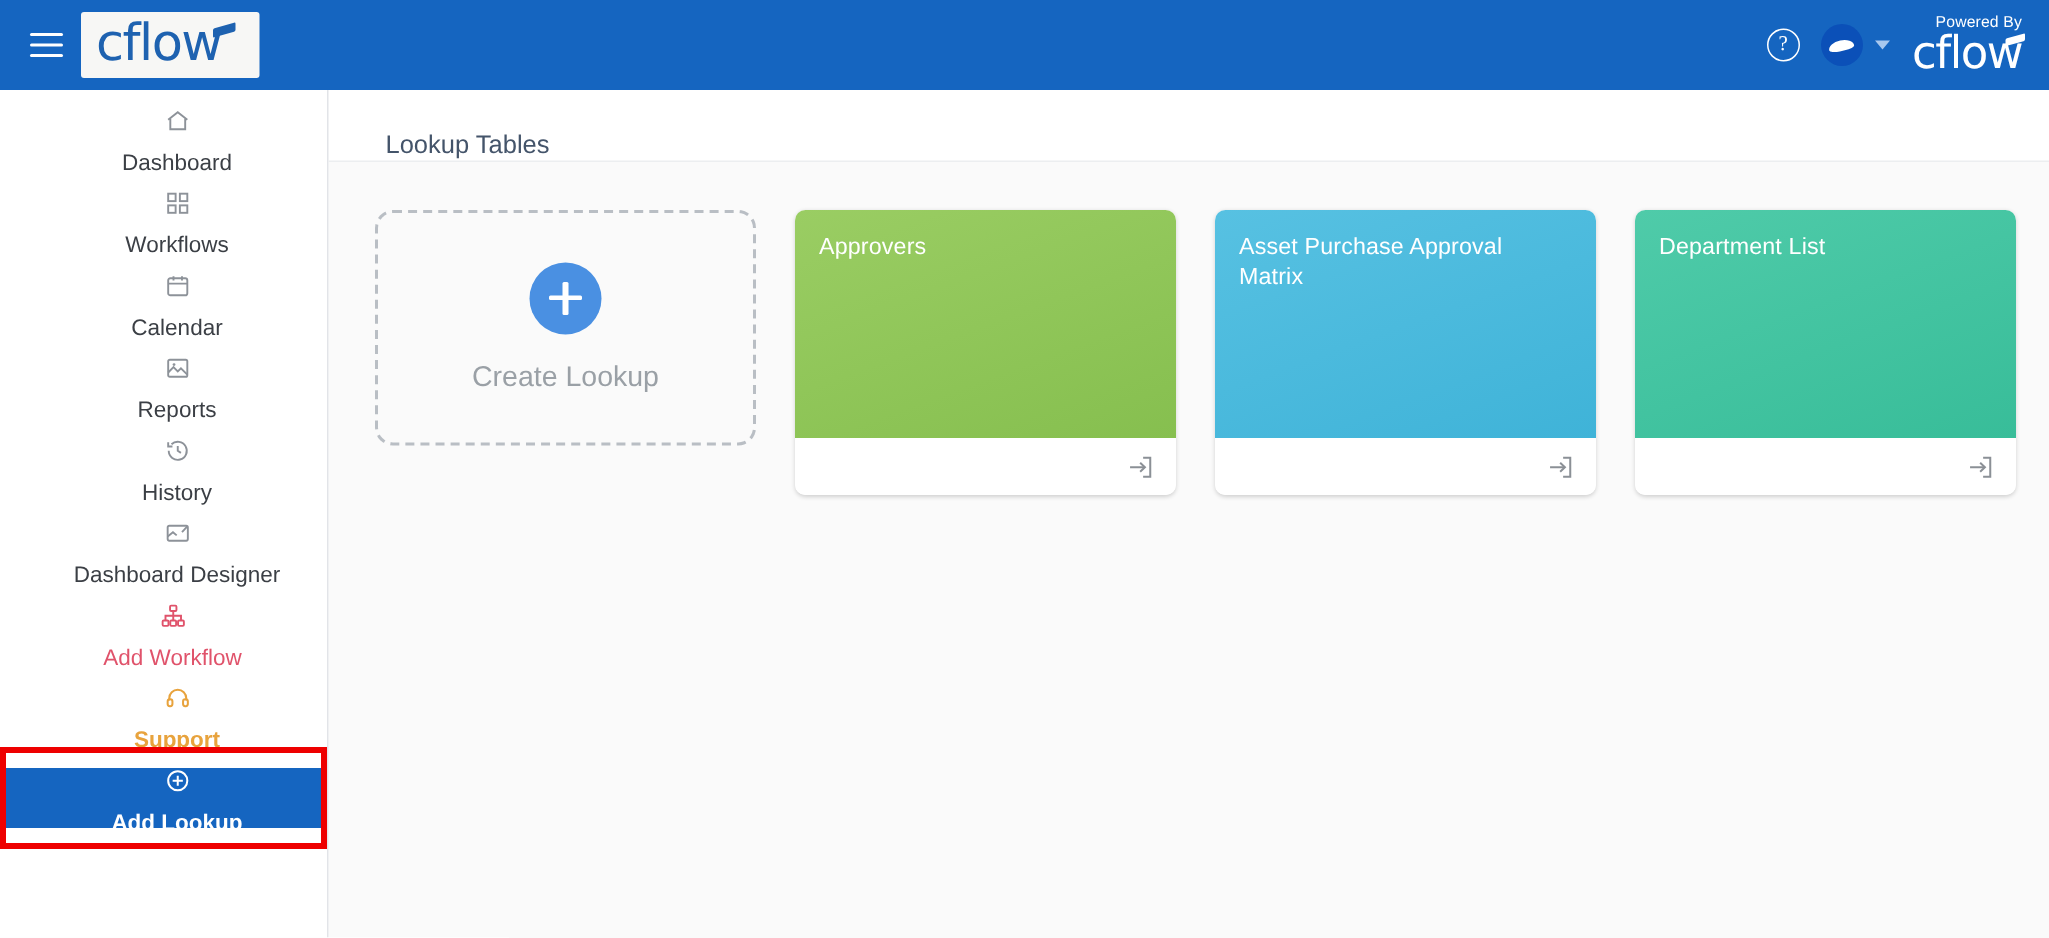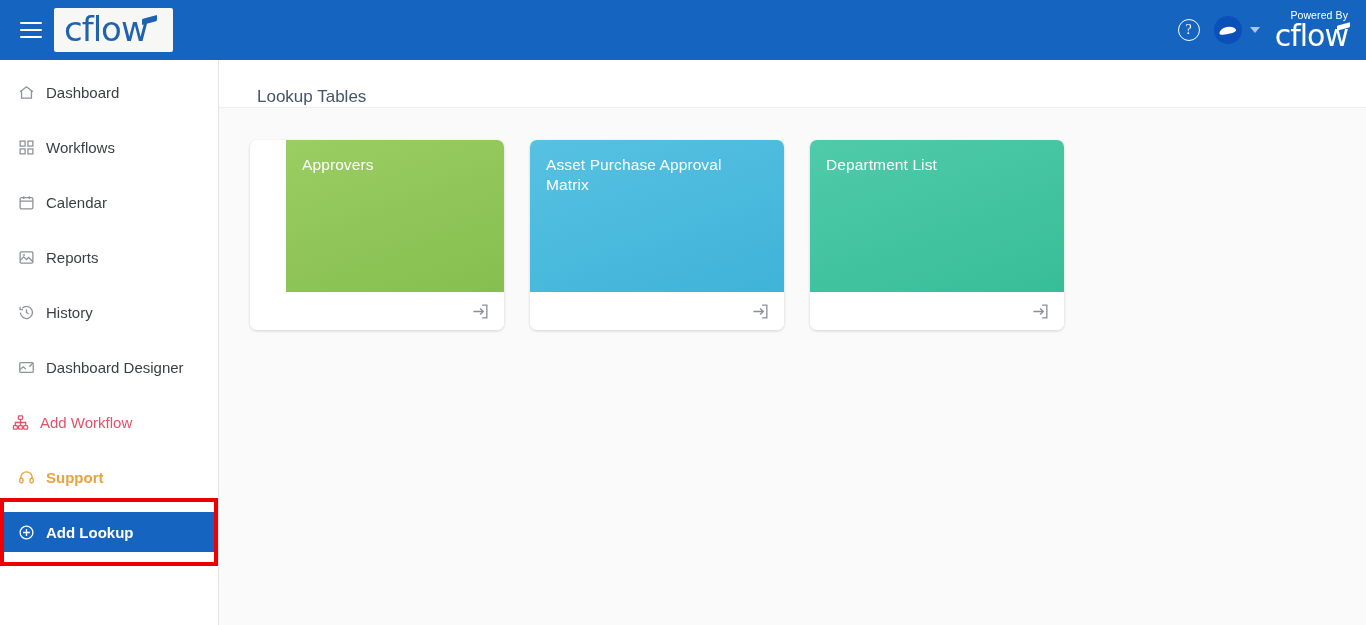--- a/index.html
+++ b/index.html
@@ -94,20 +94,21 @@
     border-right: 1px solid #e2e4e8;
     padding-top: 12px;
     z-index: 10;
   }
   .nav-item {
     display: flex; align-items: center;
     height: 40px; padding-left: 18px;
     gap: 11px; cursor: pointer;
     font-size: 15px; color: #3b3f45;
     margin-bottom: 15px;
+    flex-direction: column;
   }
   .nav-item.active {
     background: #1565c0; color: #ffffff; font-weight: 600;
   }
   .nav-item.pink { color: #e0536b; padding-left: 12px; }
   .nav-item.orange { color: #e8a33d; font-weight: 600; }
   .nav-icon { width: 17px; height: 17px; flex: 0 0 17px;
     display: flex; align-items: center; justify-content: center; }
   .nav-icon svg { display: block; }
 
@@ -315,23 +316,27 @@
   <div class="redbox"></div>
 
   <div class="main">
 
     <div class="page-head">
       <span class="page-title">Lookup Tables</span>
     </div>
 
     <div class="cards">
 
+      <div class="create-card">
+        <div class="plus-circle"></div>
+        <div class="create-label">Create Lookup</div>
+      </div>
 
       <div class="lk-card">
-        <div class="lk-body" style="background: linear-gradient(160deg, rgb(154, 205, 99) 0%, rgb(134, 191, 79) 100%); margin-left: 36px;">
+        <div class="lk-body" style="background: linear-gradient(160deg, rgb(154, 205, 99) 0%, rgb(134, 191, 79) 100%);">
           <div class="lk-title">Approvers</div>
         </div>
         <div class="lk-foot">
           <span class="enter-icon">
             <svg width="19" height="19" viewBox="0 0 24 24" fill="none" stroke="#8b9096" stroke-width="1.7">
                 <path d="M14 4h6v16h-6"></path>
                 <path d="M3 12h12"></path>
                 <path d="M11.5 8.2L15.5 12l-4 3.8"></path>
               </svg>
           </span>

